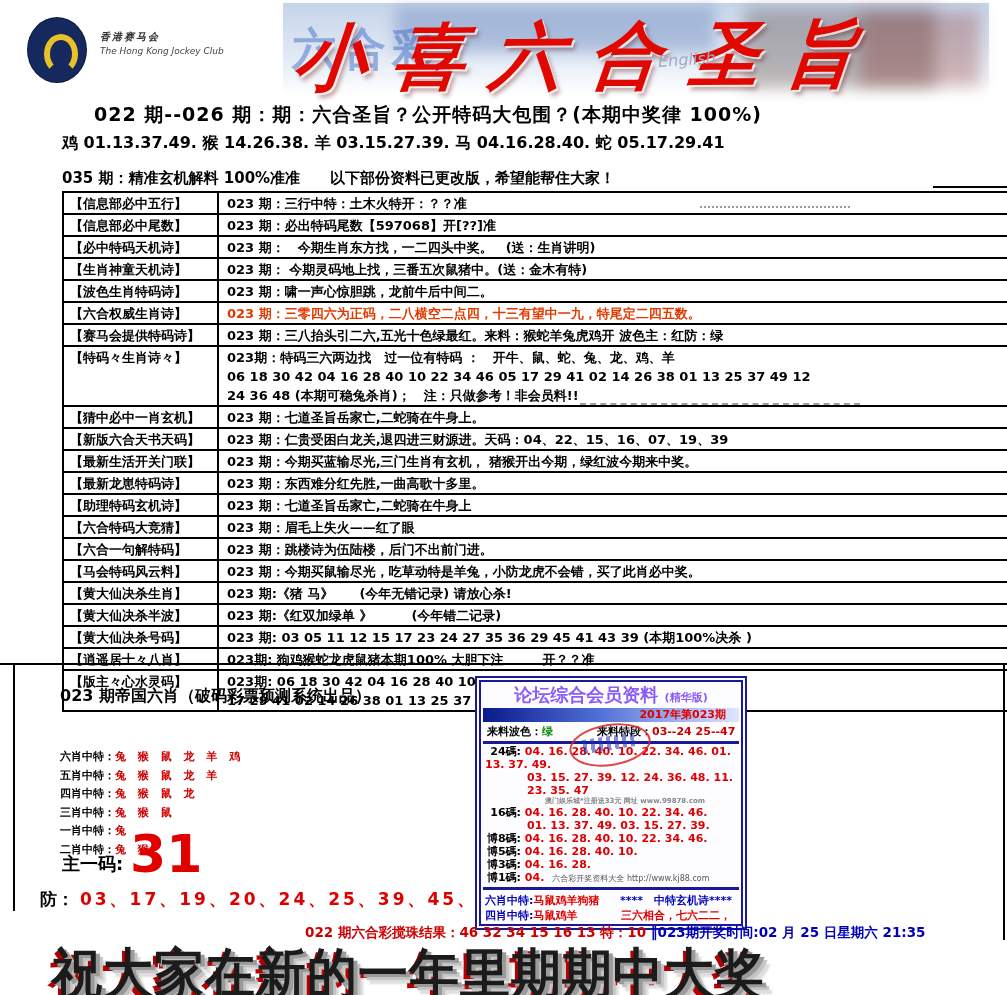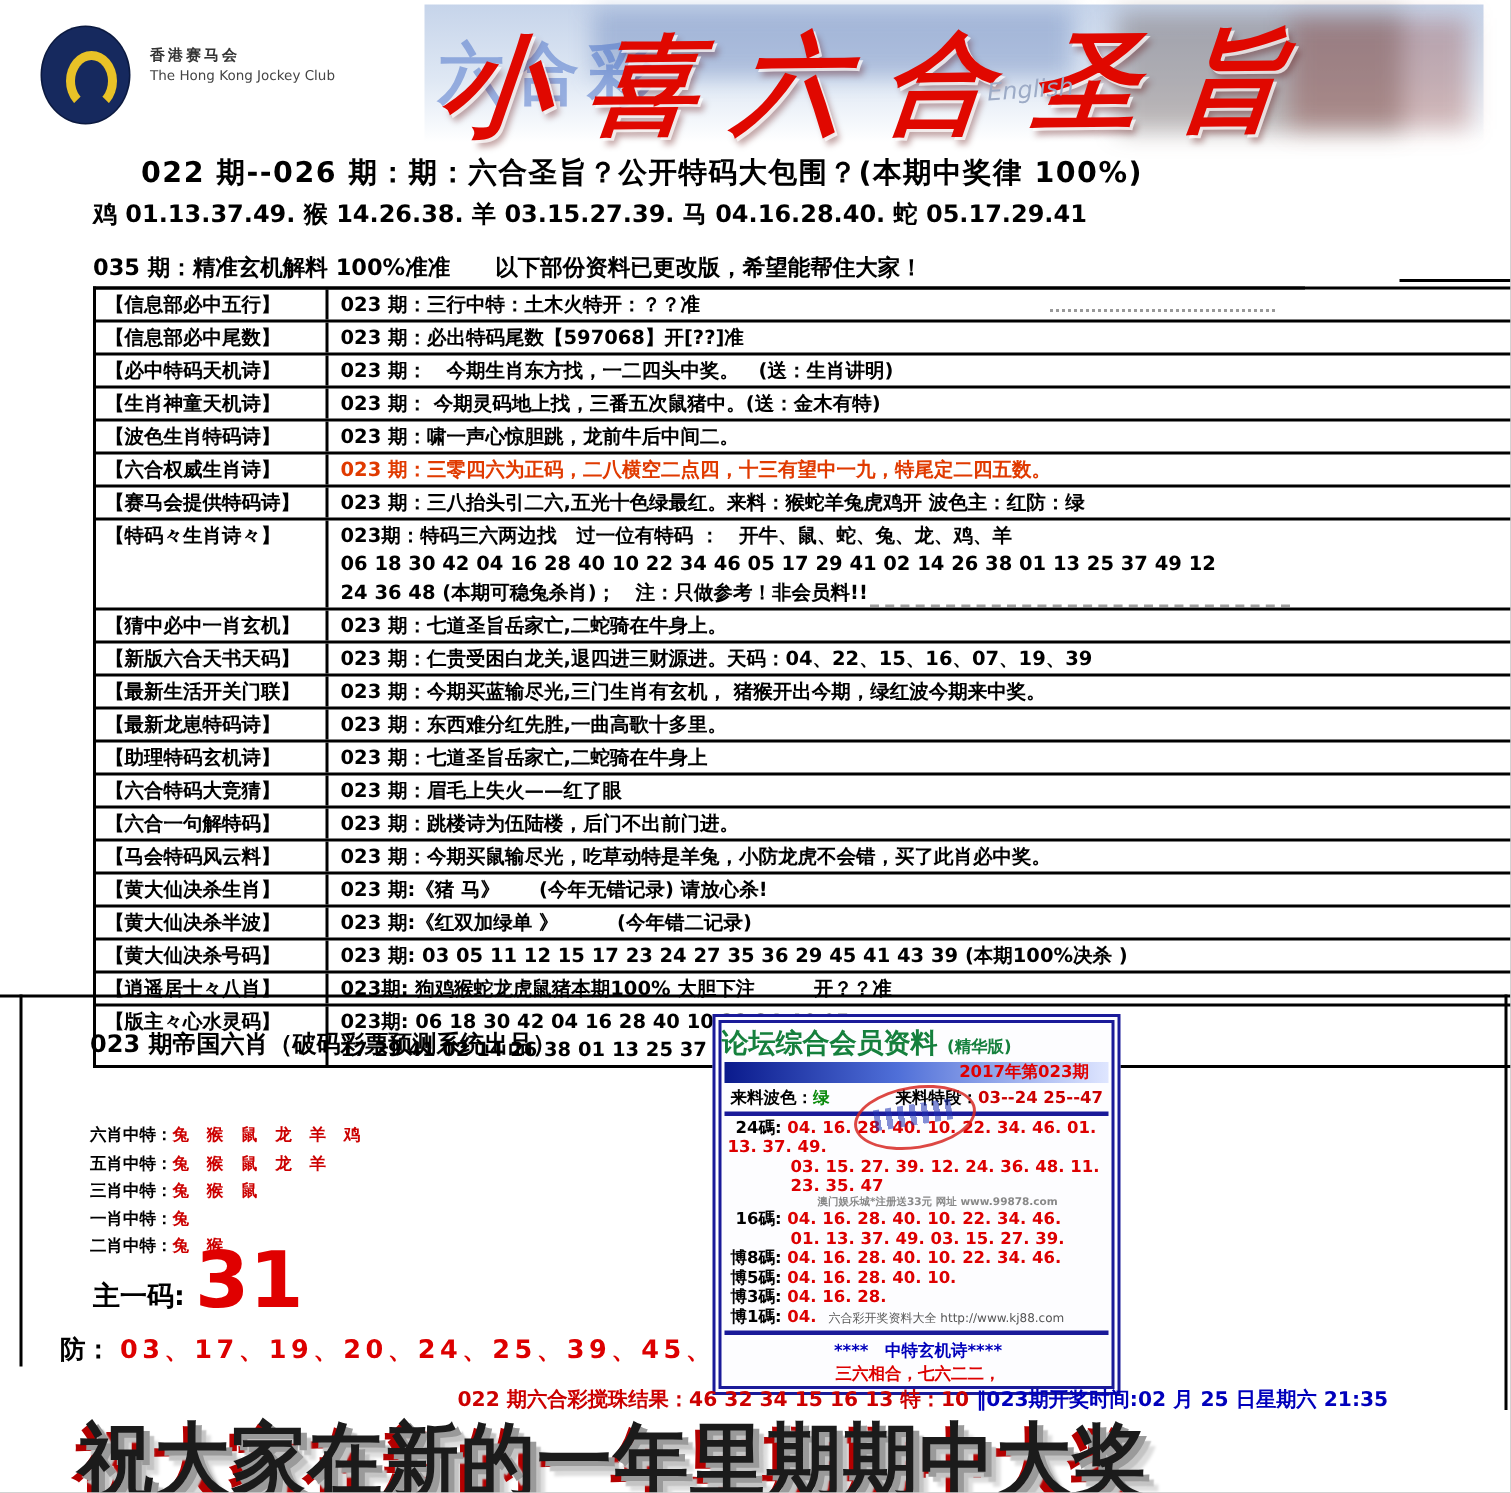--- a/index.html
+++ b/index.html
@@ -10,21 +10,21 @@
     font-family:"DejaVu Sans","Liberation Sans",sans-serif;
     color:#000;
   }
   .abs{position:absolute;}
   .seg-red{color:#cc0000;}
   .seg-blue{color:#0000bb;}
   .seg-green{color:#0a8a0a;}
   .seg-black{color:#000;}
 
   
-  .logo-wrap{left:28px;top:16px;width:230px;height:70px;}
+  .logo-wrap{left:28px;top:16px;width:230px;height:70px;font-style:italic;}
   .logo-oval{
     position:absolute;left:0;top:2px;width:58px;height:64px;border-radius:50%;
     background:#16295e;box-shadow:0 0 0 1px #0c1a40;
   }
   .logo-horseshoe{
     position:absolute;left:16px;top:16px;width:22px;height:28px;
     border:6px solid #e9c227;border-bottom-color:transparent;border-radius:50%;
   }
   .logo-text-cn{position:absolute;left:72px;top:14px;font-size:10px;letter-spacing:2px;color:#333;font-weight:bold;}
   .logo-text-en{position:absolute;left:72px;top:30px;font-size:9px;color:#444;}
@@ -84,21 +84,21 @@
   .main-code-value{left:130px;top:824px;font-size:52px;font-weight:bold;color:#e00000;}
   .guard-line{left:40px;top:888px;font-size:17px;font-weight:bold;white-space:nowrap;}
   .guard-line .gnum{color:#dd0000;letter-spacing:3px;}
 
   
   .member-box{
     left:475px;top:676px;width:272px;height:254px;
     border:6px double #1a1a99;background:#fdfdff;box-sizing:border-box;
     overflow:hidden;
   }
-  .mb-title{text-align:left;font-size:18px;font-weight:bold;color:#15803d;margin-top:1px;white-space:nowrap;}
+  .mb-title{text-align:center;font-size:18px;font-weight:bold;color:#8b5cf6;margin-top:1px;white-space:nowrap;}
   .mb-title .suffix{font-size:11px;}
   .mb-bar{
     height:14px;margin:1px 2px 0 2px;line-height:14px;
     background:linear-gradient(90deg,#0a1a8c 0%,#4f6fd8 45%,#dfe6ff 100%);
     text-align:right;font-size:11px;font-weight:bold;color:#e00000;padding-right:13px;
   }
   .mb-meta{font-size:11px;font-weight:bold;padding:2px 3px 1px 6px;white-space:nowrap;}
   .mb-rule{height:0;border-top:3px solid #1a1a99;margin:1px 2px;}
   .mb-codes{font-size:11px;font-weight:bold;padding-left:4px;line-height:13px;}
   .mb-code-label{color:#000;display:inline-block;min-width:36px;text-align:right;}
@@ -294,20 +294,21 @@
   <div class="abs dashes2"></div>
 
   <div class="abs sec-top"></div>
   <div class="abs sec-left"></div>
   <div class="abs sec-right"></div>
 
   <div class="abs empire-title">023 期帝国六肖（破码彩票预测系统出品）</div>
   <div class="abs empire-rows" id="empire-rows">
       <div class="erow"><span class="seg-black">六肖中特：</span><span class="eval">兔 猴 鼠 龙 羊 鸡</span></div>
       <div class="erow"><span class="seg-black">五肖中特：</span><span class="eval">兔 猴 鼠 龙 羊</span></div>
+      <div class="erow"><span class="seg-black">四肖中特：</span><span class="eval">兔 猴 鼠 龙</span></div>
       <div class="erow"><span class="seg-black">三肖中特：</span><span class="eval">兔 猴 鼠</span></div>
       <div class="erow"><span class="seg-black">一肖中特：</span><span class="eval">兔</span></div>
       <div class="erow"><span class="seg-black">二肖中特：</span><span class="eval">兔 猴</span></div>
     </div>
   <div class="abs main-code-label">主一码:</div>
   <div class="abs main-code-value">31</div>
   <div class="abs guard-line">
     <span class="seg-black">防：</span>
     <span class="gnum">03、17、19、20、24、25、39、45、48</span>
   </div>
@@ -326,20 +327,25 @@
         <div class="mb-ad">澳门娱乐城*注册送33元 网址 www.99878.com</div>
         <div><span class="mb-code-label">16碼:</span> <span class="mb-code-nums">04. 16. 28. 40. 10. 22. 34. 46.</span></div>
         <div class="mb-code-cont">01. 13. 37. 49. 03. 15. 27. 39.</div>
         <div><span class="mb-code-label">博8碼:</span> <span class="mb-code-nums">04. 16. 28. 40. 10. 22. 34. 46.</span></div>
         <div><span class="mb-code-label">博5碼:</span> <span class="mb-code-nums">04. 16. 28. 40. 10.</span></div>
         <div><span class="mb-code-label">博3碼:</span> <span class="mb-code-nums">04. 16. 28.</span></div>
         <div><span class="mb-code-label">博1碼:</span> <span class="mb-code-nums">04.</span><span class="mb-link">六合彩开奖资料大全 http://www.kj88.com</span></div>
       </div>
     <div class="mb-sep"></div>
     <div class="mb-footer">
+      <div class="col-l" id="mb-footer-left">
+          <div><span class="flabel">六肖中特:</span><span class="fval">马鼠鸡羊狗猪</span></div>
+          <div><span class="flabel">四肖中特:</span><span class="fval">马鼠鸡羊</span></div>
+          <div><span class="flabel">两肖中特:</span><span class="fval">马鼠</span></div>
+        </div>
       <div class="col-r" id="mb-footer-right">
           <div class="r0">****　中特玄机诗****</div>
           <div class="rx">三六相合，七六二二，</div>
           <div class="rx">二五见八，四二图头。</div>
         </div>
     </div>
     <div class="stamp">
       <div class="stamp-inner"></div>
     </div>
   </div>

